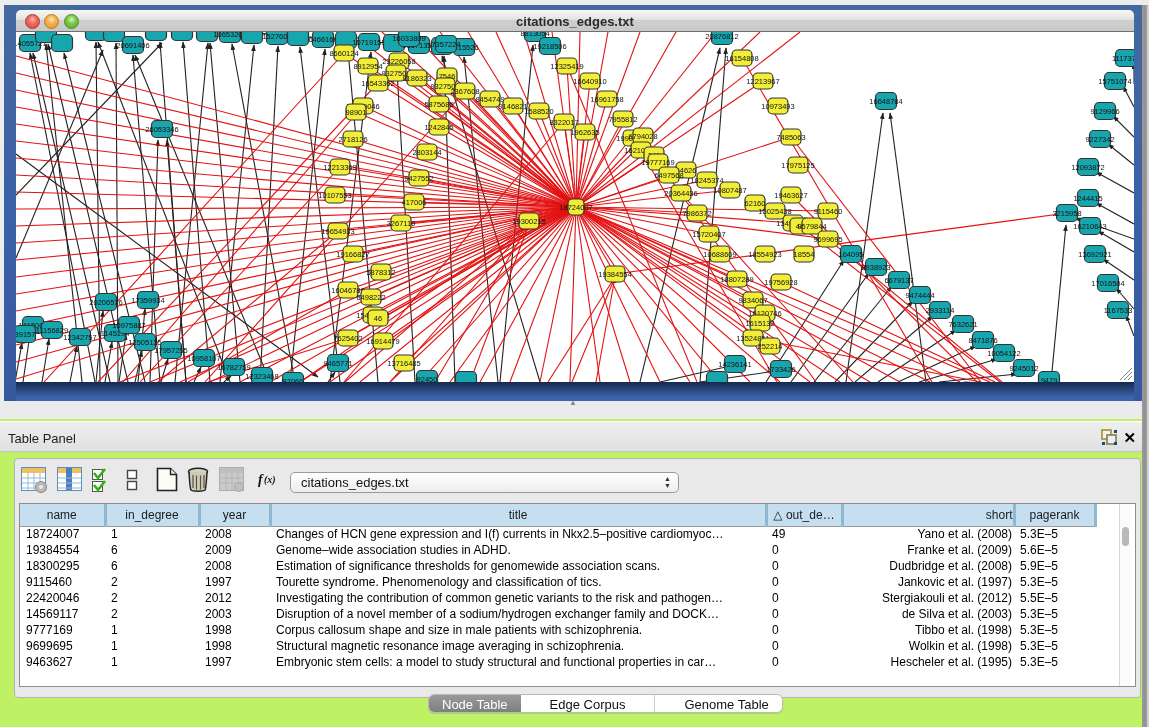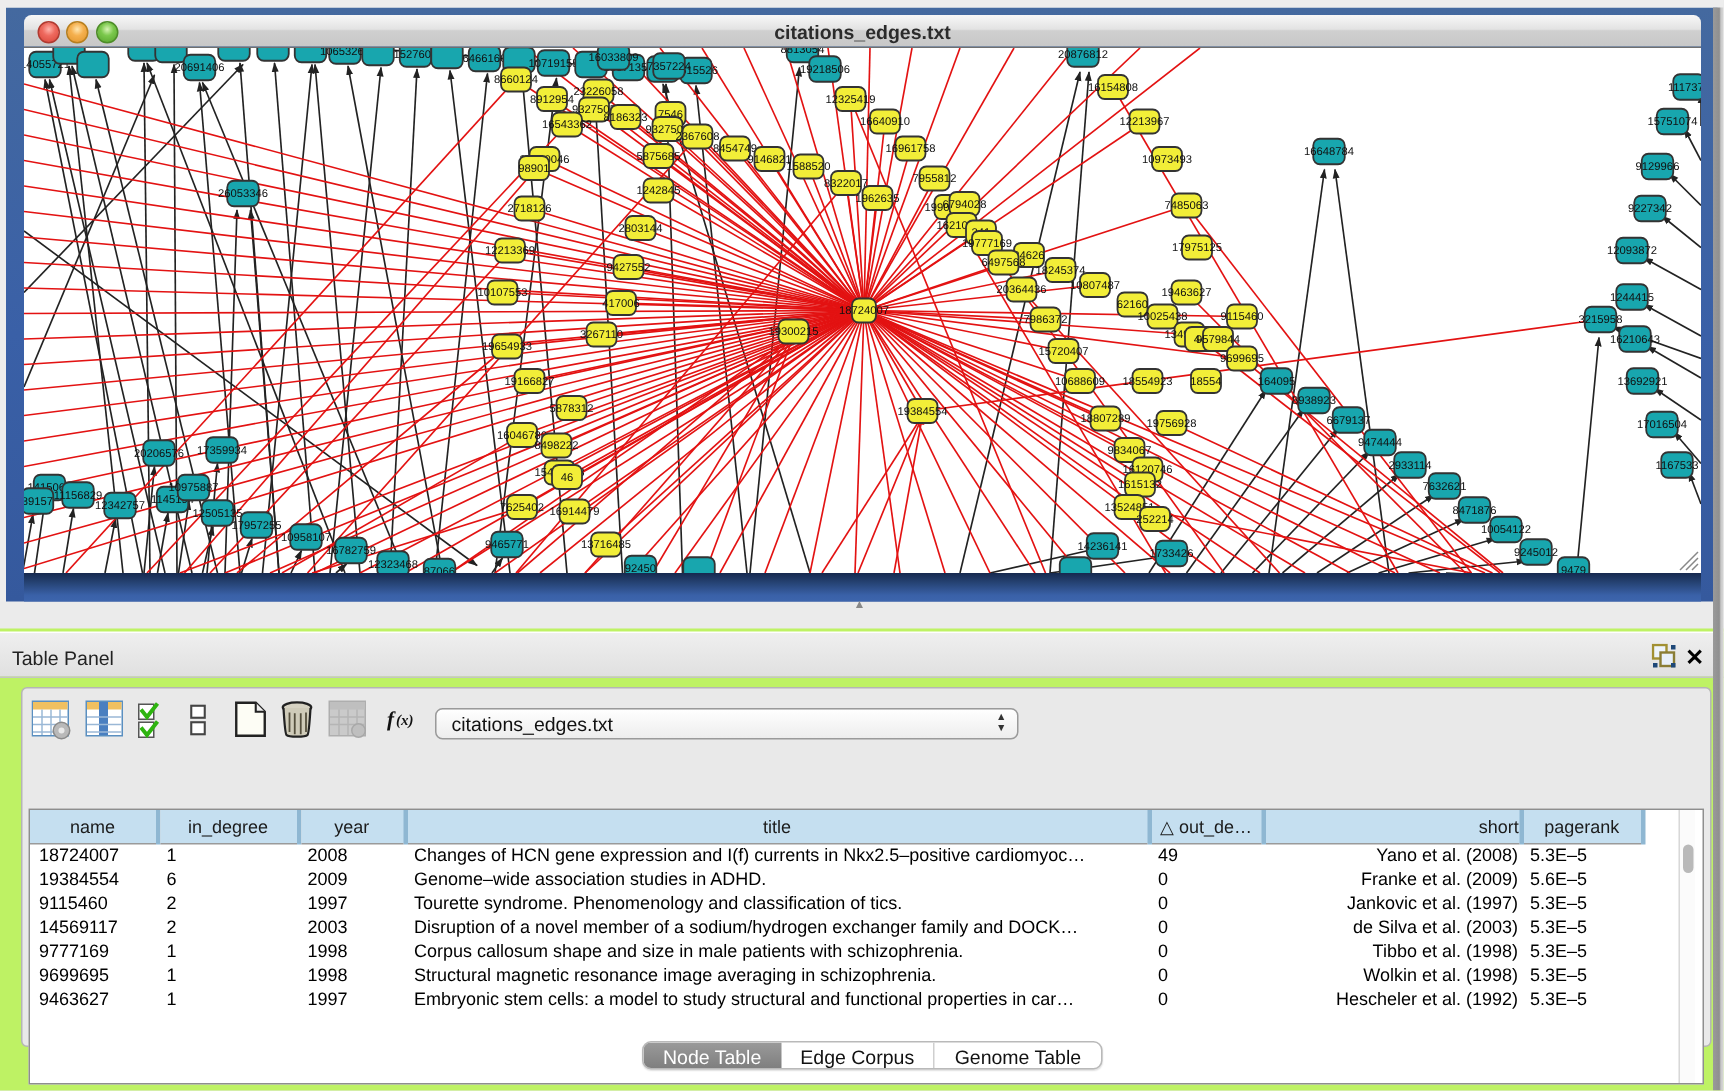--- a/index.html
+++ b/index.html
@@ -27,33 +27,33 @@
   background:linear-gradient(180deg,#efefef,#e0e0e0); border-top:1px solid #fff; border-bottom:1px solid #c4c4c4; }
 #phead .t { position:absolute; left:8px; top:9px; font-size:13px; color:#222; }
 #pbox { position:absolute; left:14px; top:39px; width:1127px; height:240px;
   background:#e9e9e9; border:1px solid #b5b5b5; border-radius:4px; }
 #toolbar { position:absolute; left:0px; top:2px; height:40px; width:100%; }
 #combo { position:absolute; left:275px; top:11px; width:389px; height:21px;
   background:linear-gradient(180deg,#ffffff,#ededed); border:1px solid #9a9a9a; border-radius:5px;
   font-size:13px; color:#111; padding:2px 0 0 10px; }
 #combo .step { position:absolute; right:7px; top:2px; font-size:7px; color:#333; line-height:7px; text-align:center;}
 #tblwrap { position:absolute; left:4px; top:44px; width:1117px; height:184px;
-  background:#fff; border:1px solid #8e8e8e; overflow:hidden;margin-top:36px; }
+  background:#fff; border:1px solid #8e8e8e; overflow:hidden; }
 #vscroll { position:absolute; right:5px; top:0px; width:11px; height:184px; background:#fbfbfb; border-left:1px solid #d8d8d8;}
 #vthumb { position:absolute; left:2px; top:23px; width:7px; height:19px; background:#b9b9b9; border-radius:4px;}
 table { border-collapse:collapse; table-layout:fixed; width:1075px; font-size:12px; }
 th { background:#c5dff0; font-weight:normal; font-size:12px; color:#1b1b1b; height:22px;
   border-right:3px solid #8fb7d2; border-bottom:1px solid #9a9a9a; overflow:hidden; white-space:nowrap;}
 td { height:16px; color:#000; white-space:nowrap; overflow:hidden; padding:0 2px 0 6px; }
 .c1 { width:85px; } .c2 { width:94px; } .c3 { width:71px; } .c4 { width:496px; }
 .c5 { width:76px; } .c6 { width:172px; text-align:right; } .c7 { width:81px; }
 
 #tabs { position:absolute; left:428px; top:275px; height:19px; display:flex;
   border:1px solid #b9b9b9; border-radius:6px; overflow:hidden; background:#fff;
-  font-size:13px; box-shadow:0 1px 1px rgba(0,0,0,.12); }
+  font-size:13px; box-shadow:0 1px 1px rgba(0,0,0,.12);gap:16px; }
 #tabs div { padding:1px 13px 0 13px; line-height:17px; color:#111; }
 #tabs .sel { background:linear-gradient(180deg,#9a9a9a,#7f7f7f); color:#fff; }
 #tabs .sep { width:1px; padding:0; background:#cfcfcf; }
 #status { position:absolute; right:16px; top:308px; font-size:11px; color:#222; z-index:10; }
 #status .dot { display:inline-block; width:11px; height:11px; border-radius:50%;
   background:radial-gradient(circle at 40% 30%,#c9f7a0,#49c41d 70%,#2f9c0a); border:1px solid #3d8f12;
   vertical-align:-2px; margin-left:4px; }
 #collapse { position:absolute; left:565px; top:400px; width:16px; height:7px; color:#888; font-size:8px; text-align:center; line-height:6px; z-index:5;}
 #fico { position:absolute; right:31px; top:7px; width:17px; height:17px; }
 #xico { position:absolute; right:13px; top:7px; font-size:15px; font-weight:bold; color:#000; }
@@ -676,29 +676,47 @@
 <tr>
               <td class="c1">19384554</td>
               <td class="c2">6</td>
               <td class="c3">2009</td>
               <td class="c4">Genome–wide association studies in ADHD.</td>
               <td class="c5">0</td>
               <td class="c6">Franke et al. (2009)</td>
               <td class="c7">5.6E–5</td>
             </tr>
 <tr>
+              <td class="c1">18300295</td>
+              <td class="c2">6</td>
+              <td class="c3">2008</td>
+              <td class="c4">Estimation of significance thresholds for genomewide association scans.</td>
+              <td class="c5">0</td>
+              <td class="c6">Dudbridge et al. (2008)</td>
+              <td class="c7">5.9E–5</td>
+            </tr>
+<tr>
               <td class="c1">9115460</td>
               <td class="c2">2</td>
               <td class="c3">1997</td>
               <td class="c4">Tourette syndrome. Phenomenology and classification of tics.</td>
               <td class="c5">0</td>
               <td class="c6">Jankovic et al. (1997)</td>
               <td class="c7">5.3E–5</td>
             </tr>
 <tr>
+              <td class="c1">22420046</td>
+              <td class="c2">2</td>
+              <td class="c3">2012</td>
+              <td class="c4">Investigating the contribution of common genetic variants to the risk and pathogen…</td>
+              <td class="c5">0</td>
+              <td class="c6">Stergiakouli et al. (2012)</td>
+              <td class="c7">5.5E–5</td>
+            </tr>
+<tr>
               <td class="c1">14569117</td>
               <td class="c2">2</td>
               <td class="c3">2003</td>
               <td class="c4">Disruption of a novel member of a sodium/hydrogen exchanger family and DOCK…</td>
               <td class="c5">0</td>
               <td class="c6">de Silva et al. (2003)</td>
               <td class="c7">5.3E–5</td>
             </tr>
 <tr>
               <td class="c1">9777169</td>
@@ -717,21 +735,21 @@
               <td class="c5">0</td>
               <td class="c6">Wolkin et al. (1998)</td>
               <td class="c7">5.3E–5</td>
             </tr>
 <tr>
               <td class="c1">9463627</td>
               <td class="c2">1</td>
               <td class="c3">1997</td>
               <td class="c4">Embryonic stem cells: a model to study structural and functional properties in car…</td>
               <td class="c5">0</td>
-              <td class="c6">Hescheler et al. (1992)</td>
+              <td class="c6">Hescheler et al. (1995)</td>
               <td class="c7">5.3E–5</td>
             </tr>
       </tbody>
         </table>
       <div id="vscroll">
           <div id="vthumb"></div>
         </div>
     </div>
   </div>
   <div id="tabs">

